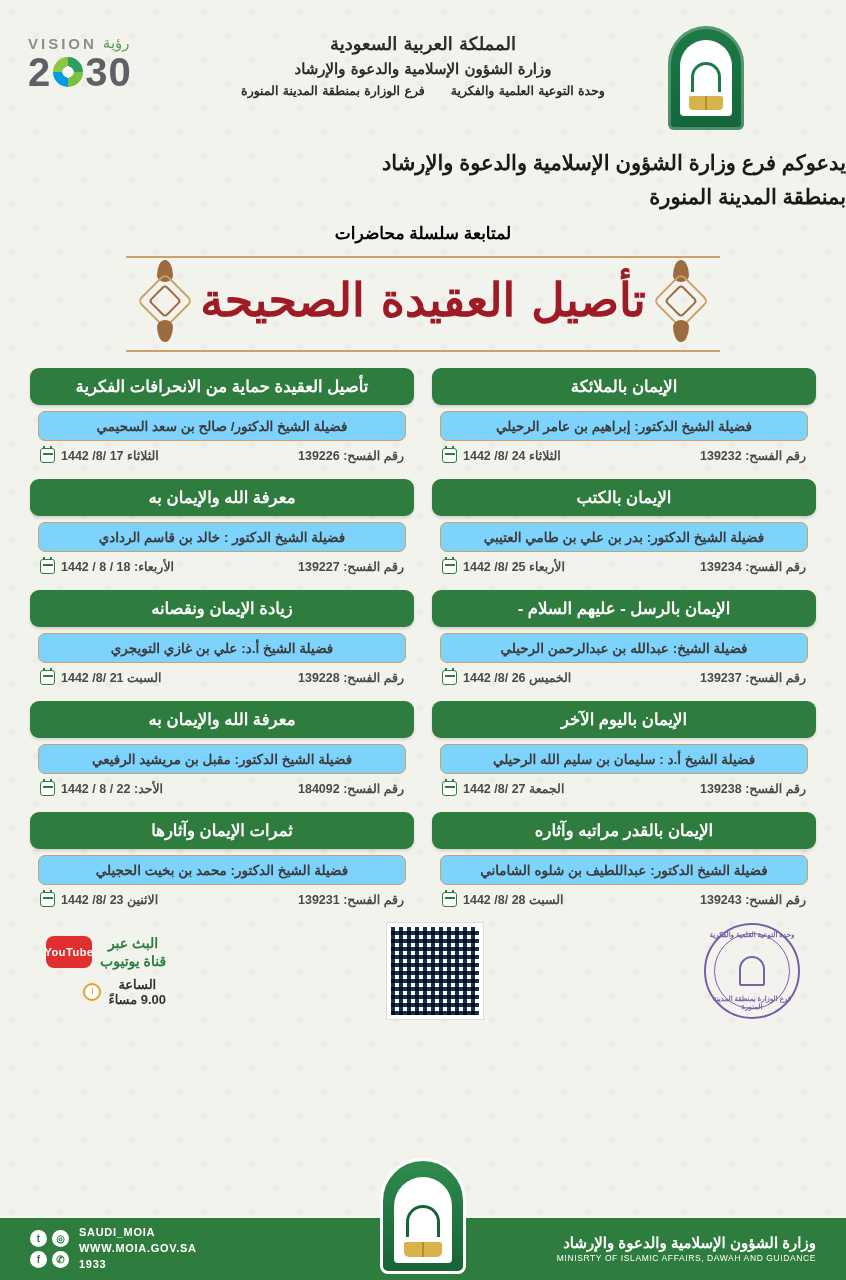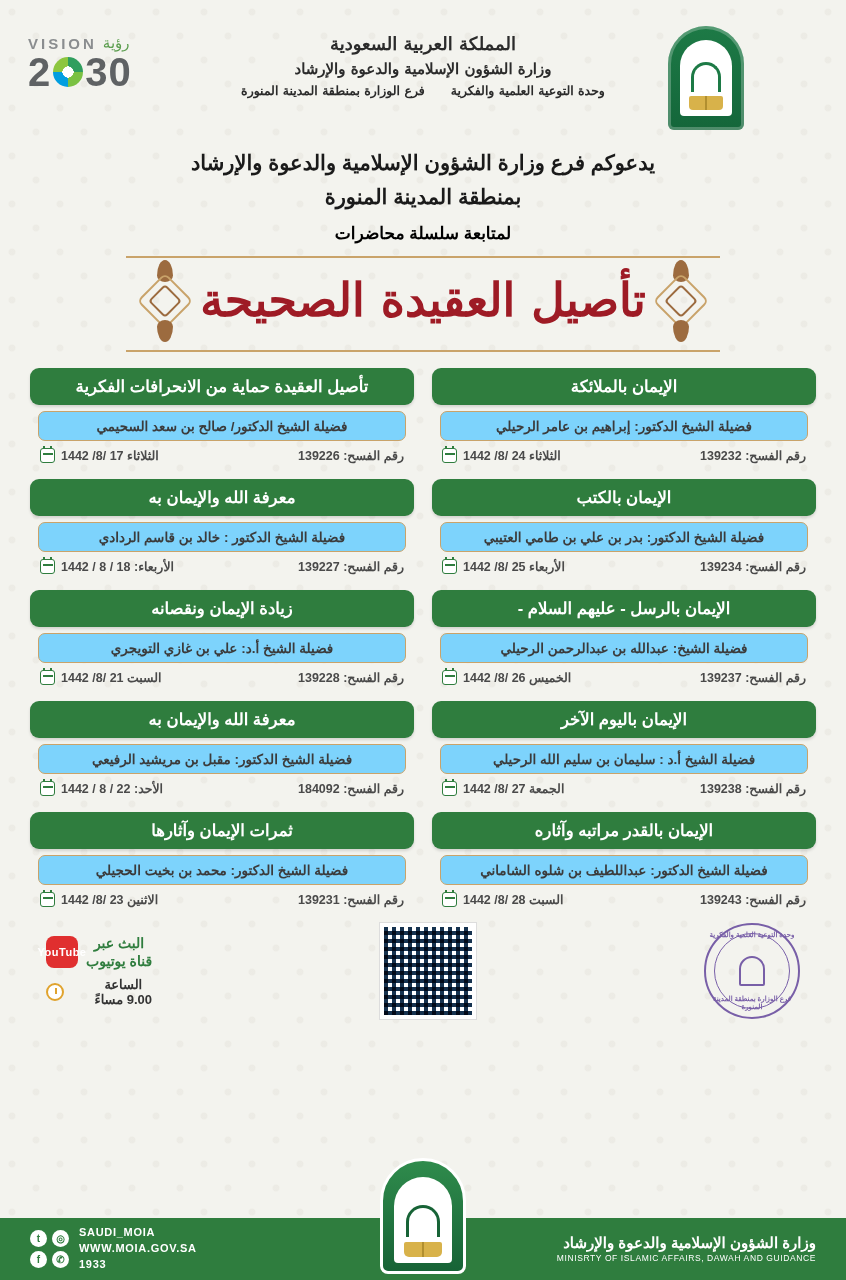--- a/index.html
+++ b/index.html
@@ -83,21 +83,21 @@
     content: ""; position: absolute; left: 50%; top: 0; width: 2px; height: 14px;
     background: #b18f2f; transform: translateX(-50%);
   }
   .emblem .arc {
     width: 30px; height: 30px; border: 3px solid #1d7a46; border-bottom: none;
     border-radius: 15px 15px 0 0; margin-bottom: 4px;
   }
 
   
   .invite {
-    text-align: center; margin-top: 16px;
+    text-align: right; margin-top: 16px;
     font-size: 21px; font-weight: bold; color: #1a1a1a; line-height: 1.6;
   }
   .invite .l2 { font-size: 21px; }
   .invite-sub {
     text-align: center; margin-top: 10px;
     font-size: 17px; font-weight: bold; color: #000000;
   }
 
   
   .title-band {
@@ -204,26 +204,26 @@
       repeating-linear-gradient(90deg, #15324f 0 4px, #ffffff 4px 8px);
     background-blend-mode: multiply;
     border: 4px solid #ffffff;
     box-shadow: 0 0 0 1px #ddd;
   }
   .broadcast { text-align: center; }
   .broadcast .line1 { font-size: 14px; font-weight: bold; color: #2f7d3e; }
   .broadcast .line2 { font-size: 14px; font-weight: bold; color: #2f7d3e; margin-top: 2px; }
   .yt-row { display: flex; align-items: center; gap: 8px; justify-content: flex-end; }
   .yt-badge {
-    width: 32px; height: 32px; background: #e02f2f; border-radius: 8px;
+    width: 46px; height: 32px; background: #e02f2f; border-radius: 8px;
     display: flex; align-items: center; justify-content: center; color: #fff;
     font-size: 11px; font-weight: bold; letter-spacing: .5px;
   }
   .time-row {
-    display: flex; align-items: center; gap: 8px; justify-content: space-between; margin-top: 8px;
+    display: flex; align-items: center; gap: 8px; justify-content: flex-start; margin-top: 8px;
   }
   .clock-icon {
     width: 18px; height: 18px; border-radius: 50%; border: 2px solid #e0a32e;
     position: relative; flex: none; background: #fff;
   }
   .clock-icon::after {
     content: ""; position: absolute; left: 50%; top: 3px; width: 1.8px; height: 6px;
     background: #e0a32e; transform-origin: bottom center;
   }
   .time-text { font-size: 13px; font-weight: bold; color: #333; text-align: center; }

